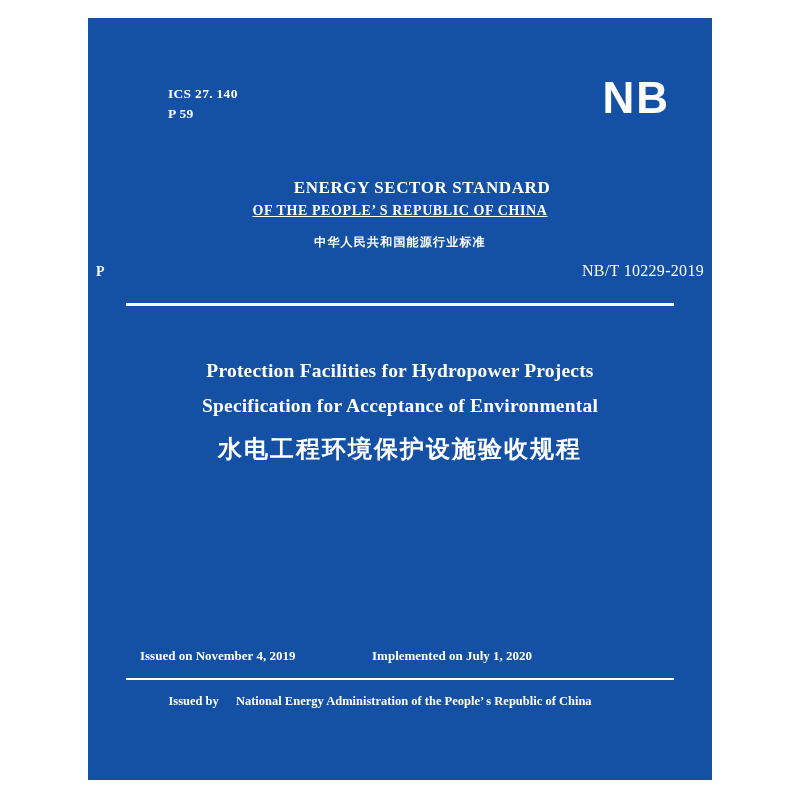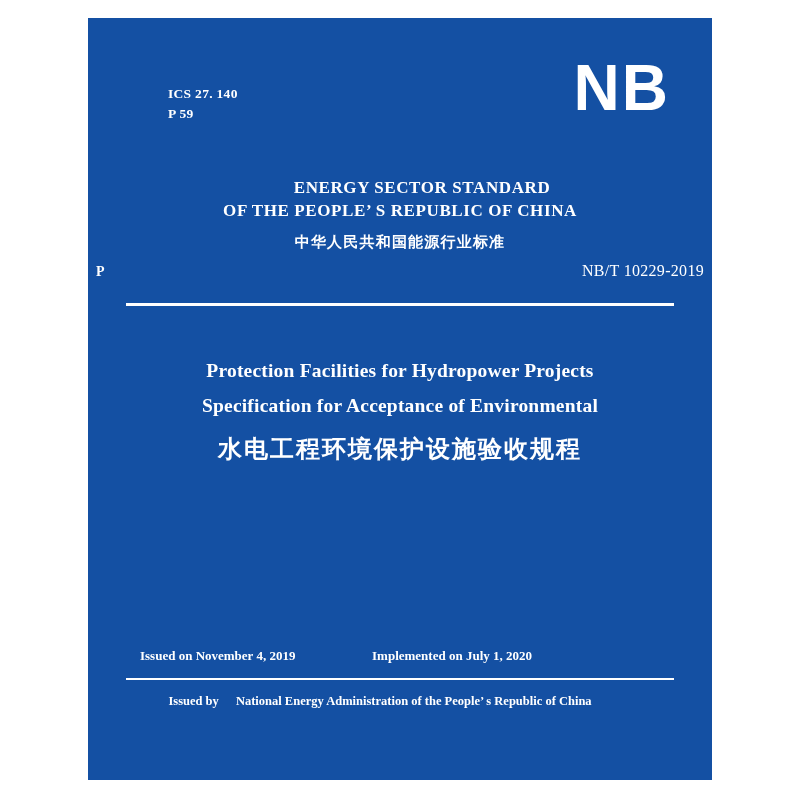--- a/index.html
+++ b/index.html
@@ -67,50 +67,51 @@
     left: 80px;
     top: 66px;
     font-weight: bold;
     font-size: 13.5px;
     line-height: 20px;
     letter-spacing: 0.3px;
   }
   .nb-logo {
     position: absolute;
     right: 42px;
-    top: 38px;
+    top: 48px;
     font-family: "Liberation Sans", sans-serif;
     font-weight: bold;
-    font-size: 64px;
+    font-size: 44px;
     letter-spacing: 2px;
     line-height: 64px;
   }
   .org-block {
     position: absolute;
     left: 0;
     top: 158px;
     width: 624px;
     text-align: center;
   }
   .org-line1 {
     font-weight: bold;
     font-size: 17px;
     letter-spacing: 0.6px;
     line-height: 23px;
     padding-left: 44px;
   }
   .org-line2 {
     font-weight: bold;
-    font-size: 17px;
+    font-size: 14px;
     letter-spacing: 0.6px;
     line-height: 23px;
+    text-decoration: underline;
   }
   .org-cn {
     font-weight: bold;
-    font-size: 15px;
+    font-size: 12px;
     letter-spacing: 1.2px;
     line-height: 28px;
     margin-top: 6px;
   }
   .code-row {
     position: absolute;
     left: 0;
     top: 244px;
     width: 624px;
     display: flex;

